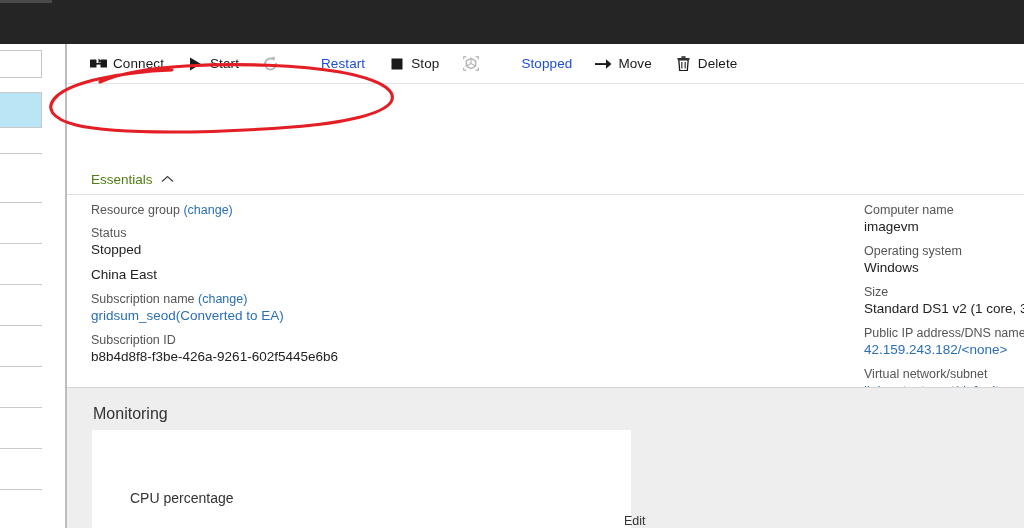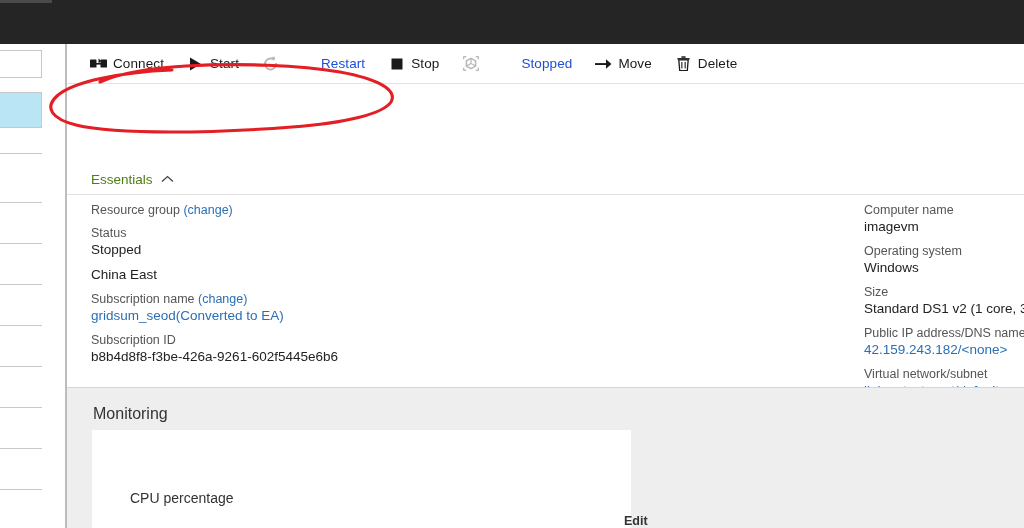--- a/index.html
+++ b/index.html
@@ -236,21 +236,20 @@
     font-size: 14px;
     color: #333333;
     margin-top: 42px;
   }
   .mon-card-edit {
     position: absolute;
     left: 532px; top: 84px;
     font-size: 12.5px;
     color: #333333;
     cursor: pointer;
-    font-weight: bold;
   }
 
   
   .annotation {
     position: absolute;
     left: 0; top: 0;
     width: 1024px; height: 528px;
     pointer-events: none;
   }
 </style>

